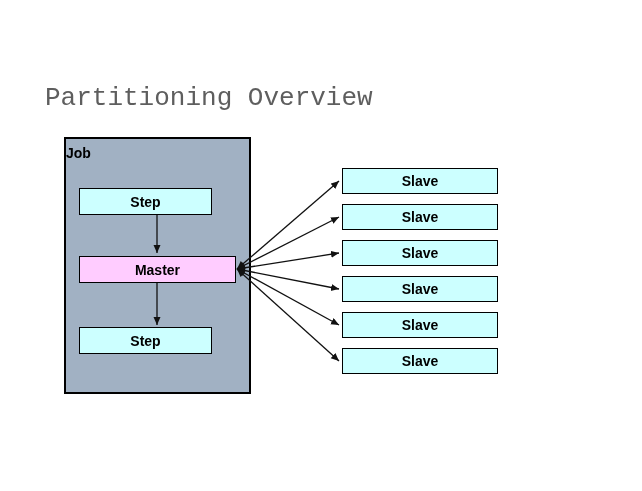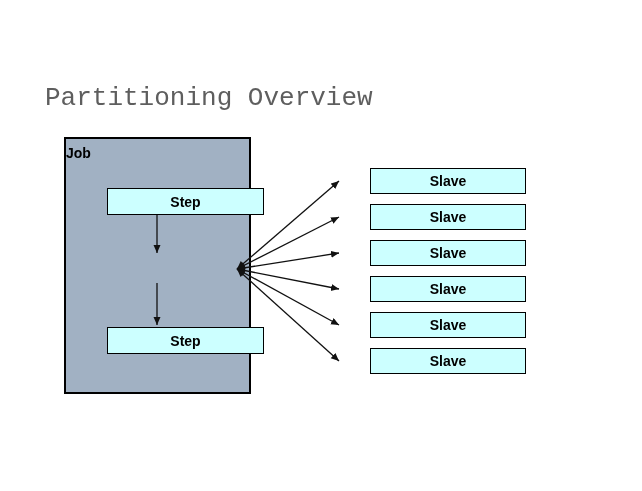--- a/index.html
+++ b/index.html
@@ -49,24 +49,23 @@
     position: absolute;
     display: flex;
     align-items: center;
     justify-content: center;
     box-sizing: border-box;
     font-size: 14px;
     font-weight: 700;
     color: #000000;
     border: 1.5px solid var(--box-border, #000000);
     white-space: nowrap;
-    margin-left: 28px;
   }
 
-  .step   { left: 79px; width: 157px; height: 27px; background: var(--step-fill, #ccffff); }
+  .step   { left: 79px; width: 133px; height: 27px; background: var(--step-fill, #ccffff); }
   .step1  { top: 188px; }
   .master { left: 79px; width: 157px; height: 27px; top: 256px; background: var(--master-fill, #ffccff); }
   .step2  { top: 327px; }
 
   .slave  { left: 342px; width: 156px; height: 26px; background: var(--slave-fill, #ccffff); }
   .s1 { top: 168px; }
   .s2 { top: 204px; }
   .s3 { top: 240px; }
   .s4 { top: 276px; }
   .s5 { top: 312px; }
@@ -93,20 +92,21 @@
 
 <div class="slide">
 
   <h1 class="title">Partitioning Overview</h1>
 
   <div class="job-box">
     <div class="job-label">Job</div>
   </div>
 
   <div class="node step step1">Step</div>
+  <div class="node master">Master</div>
   <div class="node step step2">Step</div>
 
   <div class="node slave s1">Slave</div>
   <div class="node slave s2">Slave</div>
   <div class="node slave s3">Slave</div>
   <div class="node slave s4">Slave</div>
   <div class="node slave s5">Slave</div>
   <div class="node slave s6">Slave</div>
 
   <svg class="arrows" width="642" height="491" viewBox="0 0 642 491" xmlns="http://www.w3.org/2000/svg">

